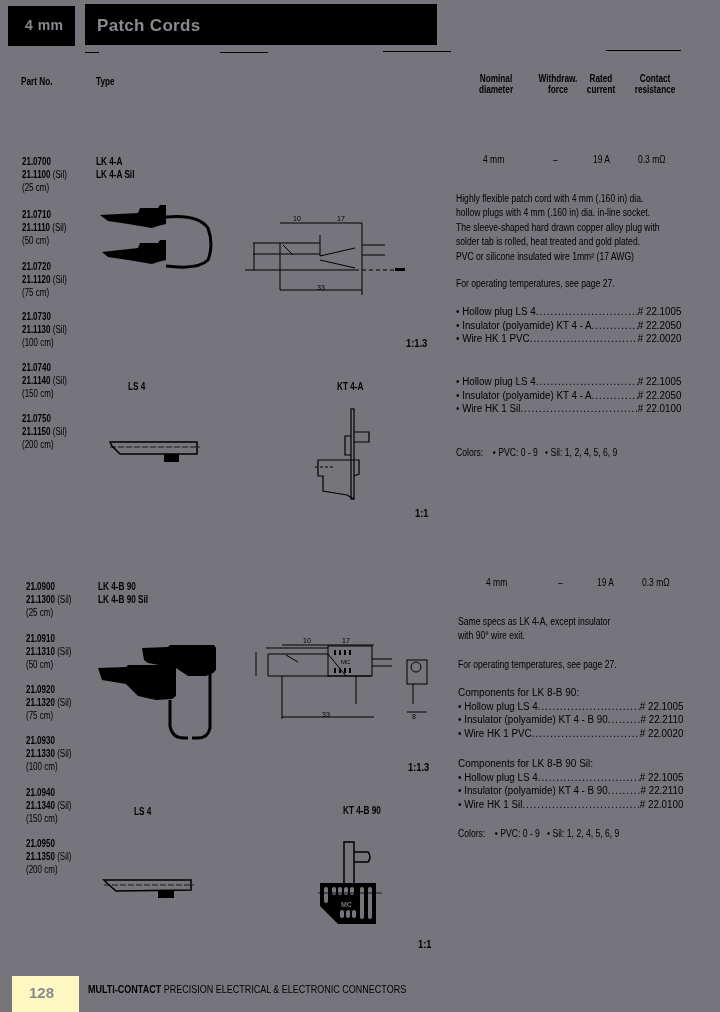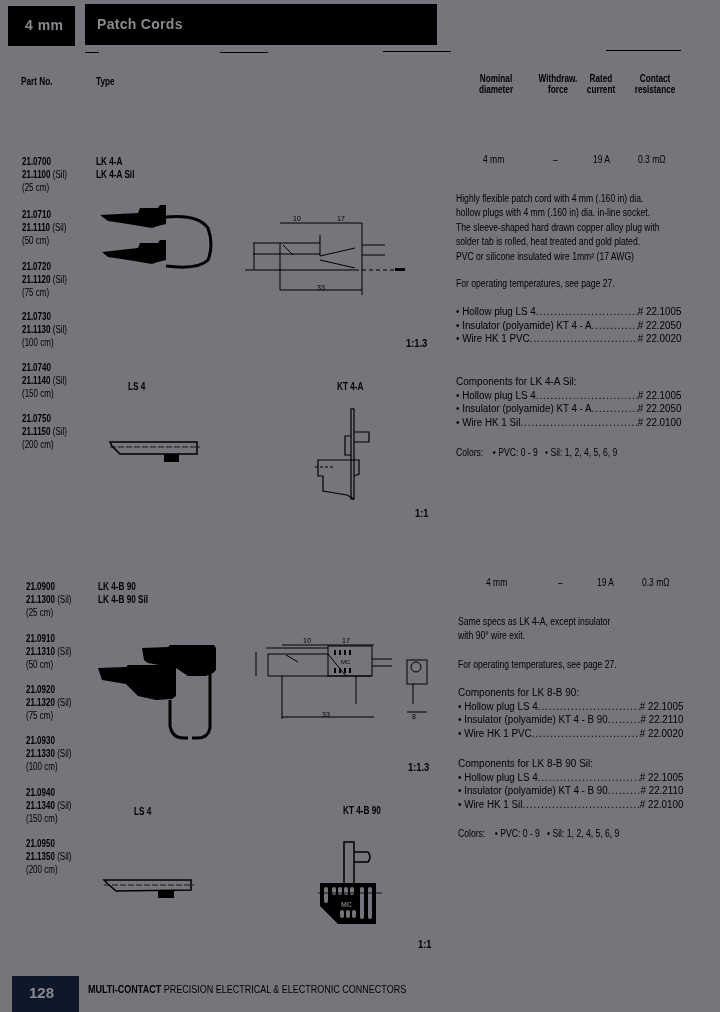--- a/index.html
+++ b/index.html
@@ -6,38 +6,38 @@
   body {
     width:720px; height:1012px; position:relative; overflow:hidden;
     background:#76757b; color:#000;
     font-family:"Liberation Sans", sans-serif;
   }
   .abs { position:absolute; }
   .hdr-box { background:#000; color:#8a8990; font-weight:bold; }
   #tag-box { left:8px; top:6px; width:67px; height:40px; }
   #tag-box span { position:absolute; left:17px; top:11px; font-size:14px; letter-spacing:0.5px; }
   #title-box { left:85px; top:4px; width:352px; height:41px; }
-  #title-box span { position:absolute; left:12px; top:12px; font-size:14px; letter-spacing:0.3px; }
+  #title-box span { position:absolute; left:12px; top:12px; font-size:17px; letter-spacing:0.3px; }
   .rule { position:absolute; height:1px; background:#000; }
   .colhdr { font-size:10px; font-weight:bold; line-height:11px; text-align:center; transform:scaleX(0.82); transform-origin:center top; }
   .colhdr.left { text-align:left; transform-origin:left top; }
   .pn { font-size:10px; line-height:13px; transform:scaleX(0.8); transform-origin:left top; white-space:nowrap; }
   .pn b { font-weight:bold; }
   .type { font-size:10px; line-height:13px; font-weight:bold; transform:scaleX(0.82); transform-origin:left top; white-space:nowrap; }
   .spec { font-size:10px; transform:scaleX(0.85); transform-origin:left top; white-space:nowrap; }
   .desc { font-size:10px; line-height:14.4px; white-space:nowrap; transform:scaleX(0.86); transform-origin:left top; }
   .comp { font-size:10px; line-height:13.6px; white-space:nowrap; }
   .comp .row { display:flex; width:230px; transform:scaleX(0.98); transform-origin:left top; }
   .comp .row .lbl { flex:0 0 auto; }
   .comp .row .dots { flex:1 1 auto; overflow:hidden; letter-spacing:1px; }
   .comp .row .dots::after { content:"........................................................................................"; }
   .comp .row .num { flex:0 0 auto; }
   .scale { font-size:11px; font-weight:bold; transform:scaleX(0.85); transform-origin:left top; }
   .part-label { font-size:10px; font-weight:bold; transform:scaleX(0.82); transform-origin:left top; white-space:nowrap; }
-  #page-num-box { left:12px; top:976px; width:67px; height:36px; background:#0f172a; }
+  #page-num-box { left:12px; top:976px; width:67px; height:36px; background:#fef9c3; }
   #page-num-box span { position:absolute; left:17px; top:8px; color:#8a8990; font-size:15px; font-weight:bold; }
   #footer-text { left:88px; top:984px; font-size:10px; white-space:nowrap; transform:scaleX(0.9); transform-origin:left top; }
   #footer-text b { font-weight:bold; }
   svg { position:absolute; overflow:visible; }
 </style>
 </head>
 <body>
 
 <div class="abs hdr-box" id="tag-box">
   <span>4 mm</span>
@@ -132,21 +132,20 @@
         <span class="dots"></span>
         <span class="num"># 22.2050</span>
       </div>
     <div class="row">
         <span class="lbl">• Wire HK 1 PVC</span>
         <span class="dots"></span>
         <span class="num"># 22.0020</span>
       </div>
   </div>
   <div class="abs comp" style="left:456px;top:375px;">
-    <div>Components for LK 4-A Sil:</div>
     <div class="row">
         <span class="lbl">• Hollow plug LS 4 </span>
         <span class="dots"></span>
         <span class="num"># 22.1005</span>
       </div>
     <div class="row">
         <span class="lbl">• Insulator (polyamide) KT 4 - A </span>
         <span class="dots"></span>
         <span class="num"># 22.2050</span>
       </div>

